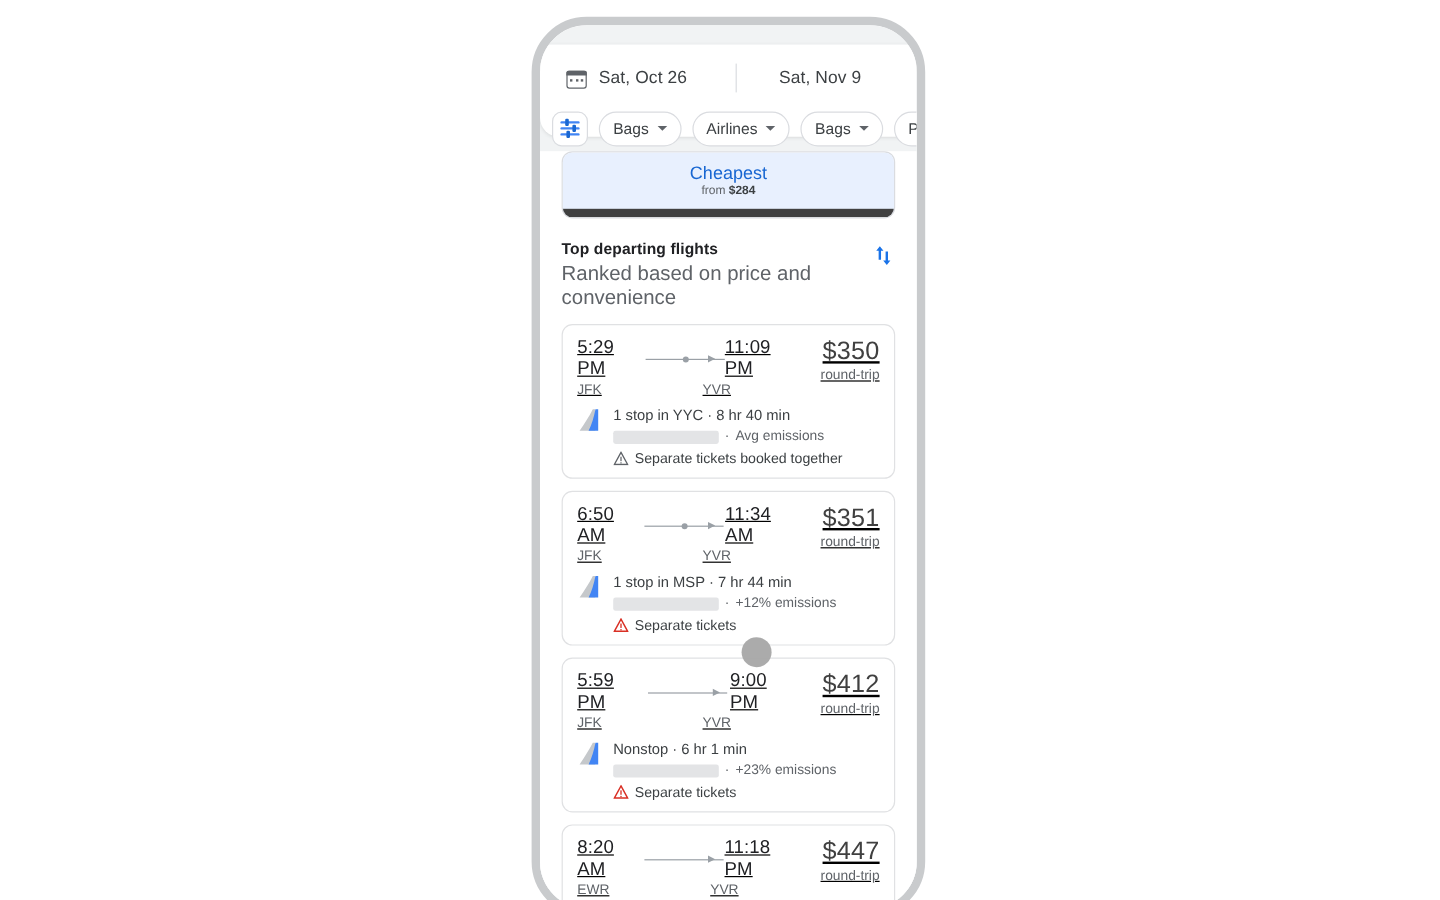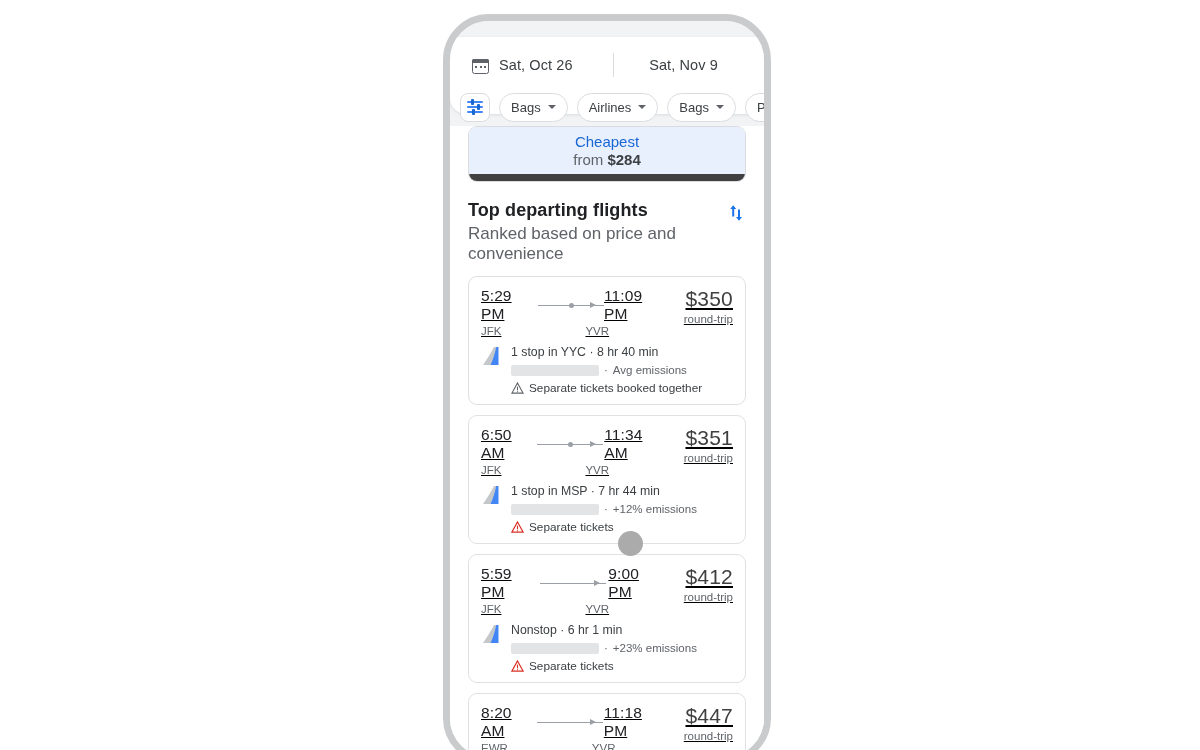--- a/index.html
+++ b/index.html
@@ -154,29 +154,29 @@
     align-items: center; justify-content: center;
     background: #fff;
     gap: 1px;
   }
   .tab.active {
     background: #e8f0fe;
     border-bottom: 7px solid #404040;
   }
   .tab-label { font-size: 15px; color: #3c4043; }
   .tab.active .tab-label { color: #1967d2; }
-  .tab-sub { font-size: 15px; color: #5f6368; }
+  .tab-sub { font-size: 10px; color: #5f6368; }
   .tab-sub b { font-weight: 700; color:#3c4043; }
 
   
   .sec-head {
     margin: 18px 18px 0 18px;
     display: flex; align-items: flex-start; justify-content: space-between;
   }
-  .sec-title { font-size: 18px; font-weight: 700; color: #202124; letter-spacing:.1px; }
+  .sec-title { font-size: 13px; font-weight: 700; color: #202124; letter-spacing:.1px; }
   .sec-sub { font-size: 17px; color: #5f6368; margin-top: 3px; }
   .sort-icon {
     width: 20px; height: 22px; position: relative; margin-top: 2px;
   }
   .sort-icon svg { display:block; }
 
   
   .cards { margin: 12px 18px 0 18px; }
   .flight-card {
     border: 1px solid #e0e1e3;

